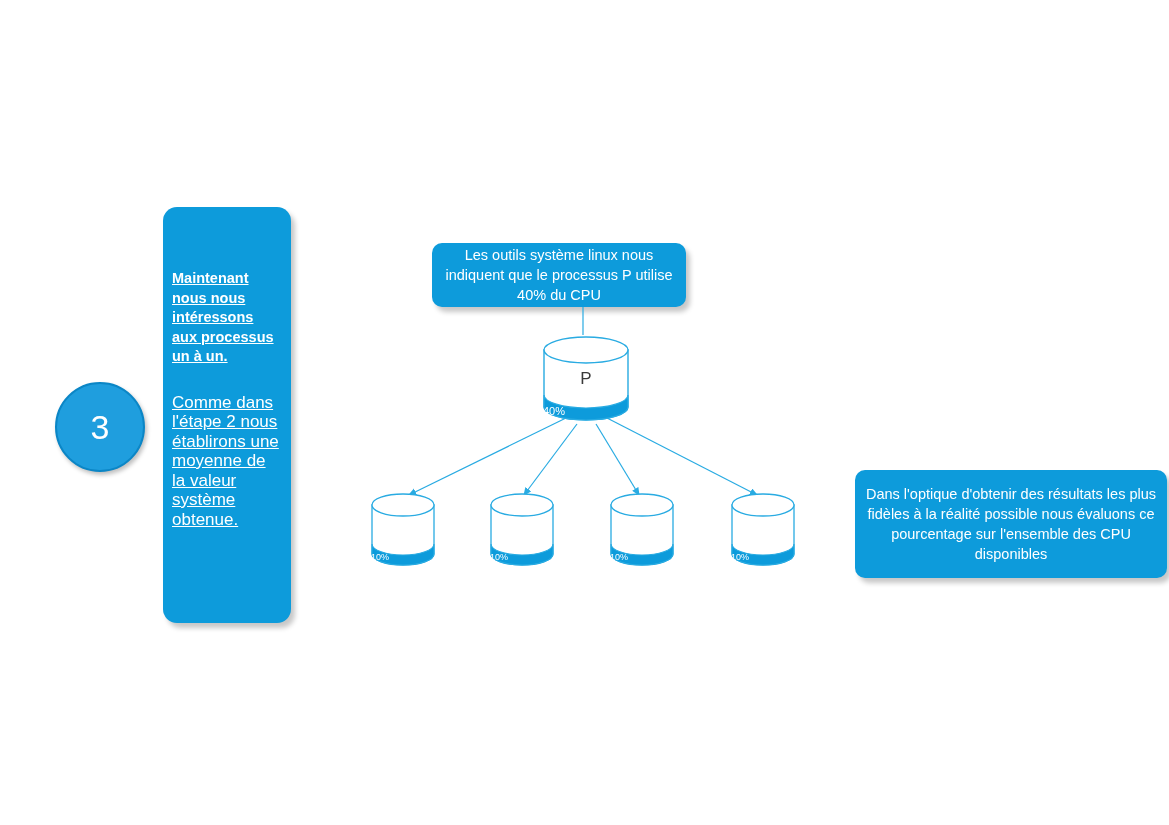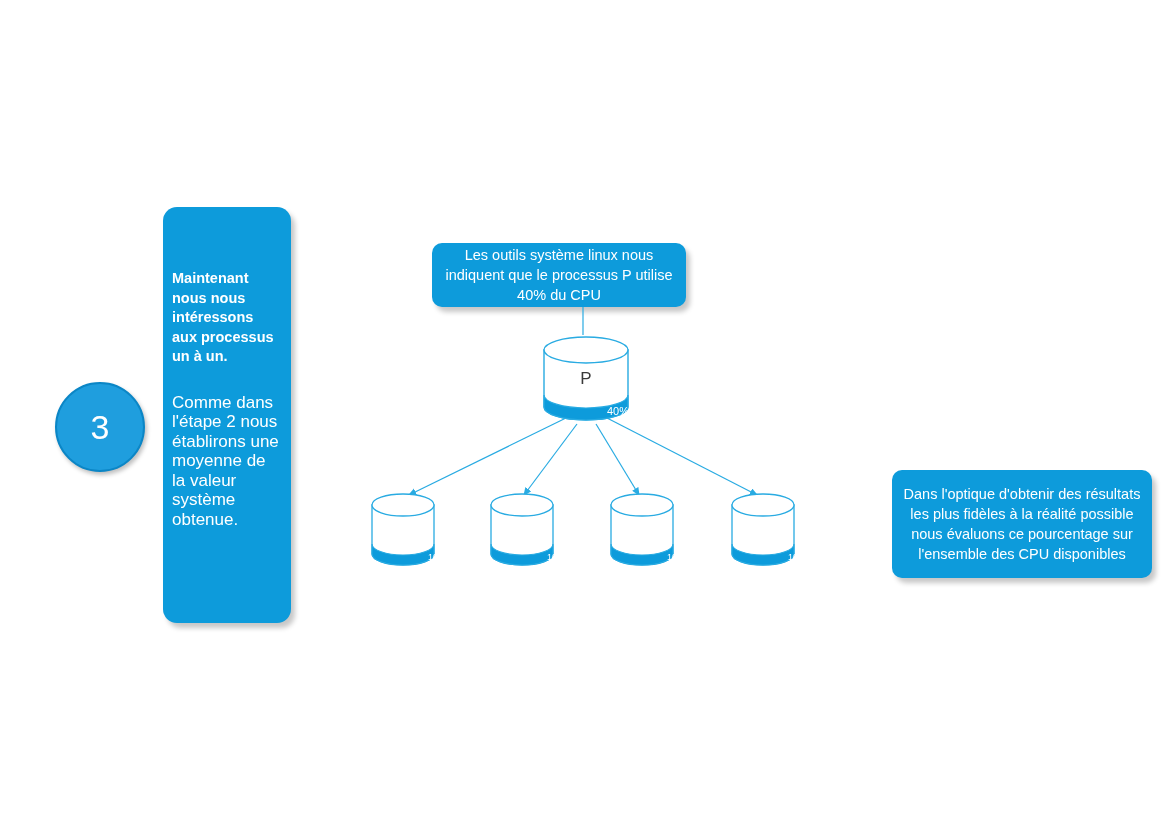--- a/index.html
+++ b/index.html
@@ -45,20 +45,21 @@
     left: 163px;
     top: 207px;
     width: 128px;
     height: 416px;
     background: #0d9bdb;
     border-radius: 14px;
     box-shadow: 4px 5px 5px rgba(0,0,0,0.22);
     color: #ffffff;
     box-sizing: border-box;
     padding: 62px 10px 10px 9px;
+    text-decoration: underline;
   }
   .left-panel .p-bold {
     font-weight: bold;
     font-size: 14.5px;
     line-height: 19.5px;
     margin: 0 0 26px 0;
   }
   .left-panel .p-normal {
     font-size: 17px;
     line-height: 19.5px;
@@ -81,23 +82,23 @@
     justify-content: center;
     padding: 6px 10px;
   }
   #callout-top {
     left: 432px;
     top: 243px;
     width: 254px;
     height: 64px;
   }
   #callout-right {
-    left: 892px;
+    left: 855px;
     top: 470px;
-    width: 260px;
+    width: 312px;
     height: 108px;
   }
 
   
   #links {
     position: absolute;
     left: 0;
     top: 0;
     width: 1169px;
     height: 825px;
@@ -112,21 +113,21 @@
   .cyl .cyl-label {
     position: absolute;
     width: 100%;
     text-align: center;
     color: #3a3a3a;
     pointer-events: none;
   }
   .cyl .cyl-pct {
     position: absolute;
     width: 100%;
-    text-align: right;
+    text-align: left;
     color: #ffffff;
     pointer-events: none;
   }
 
   #cyl-main { left: 543px; top: 337px; width: 86px; height: 96px; }
   #cyl-main .cyl-label { top: 32px; font-size: 17px; }
   #cyl-main .cyl-pct { top: 68px; font-size: 11px; }
 
   .cyl-child { width: 75px; height: 82px; }
   .cyl-child .cyl-label { top: 22px; font-size: 12px; }

